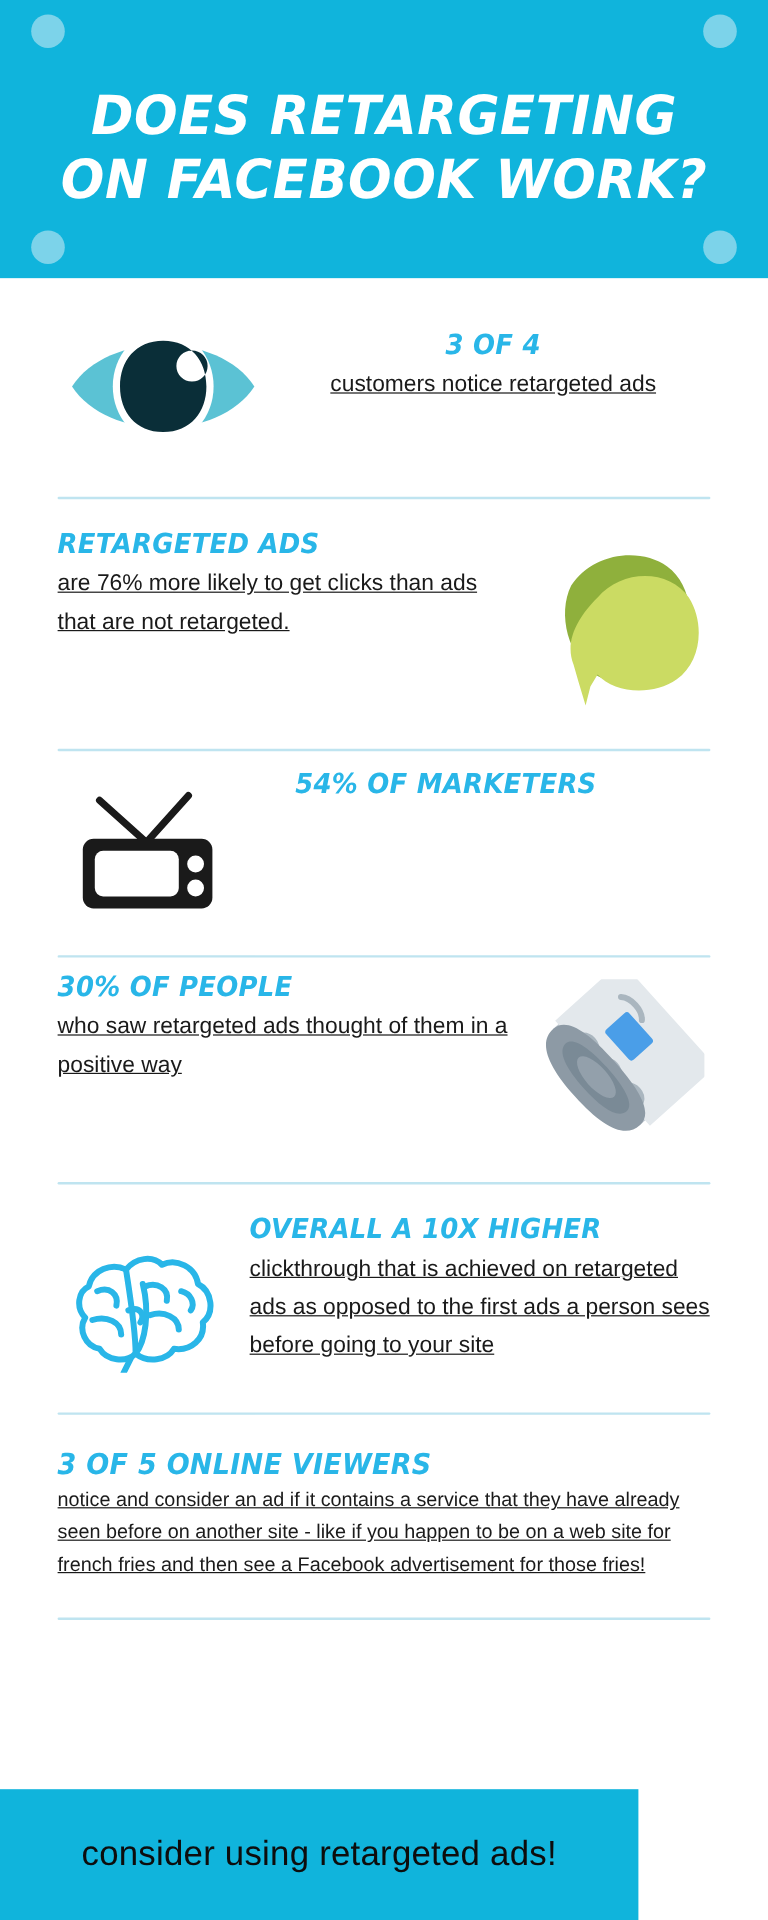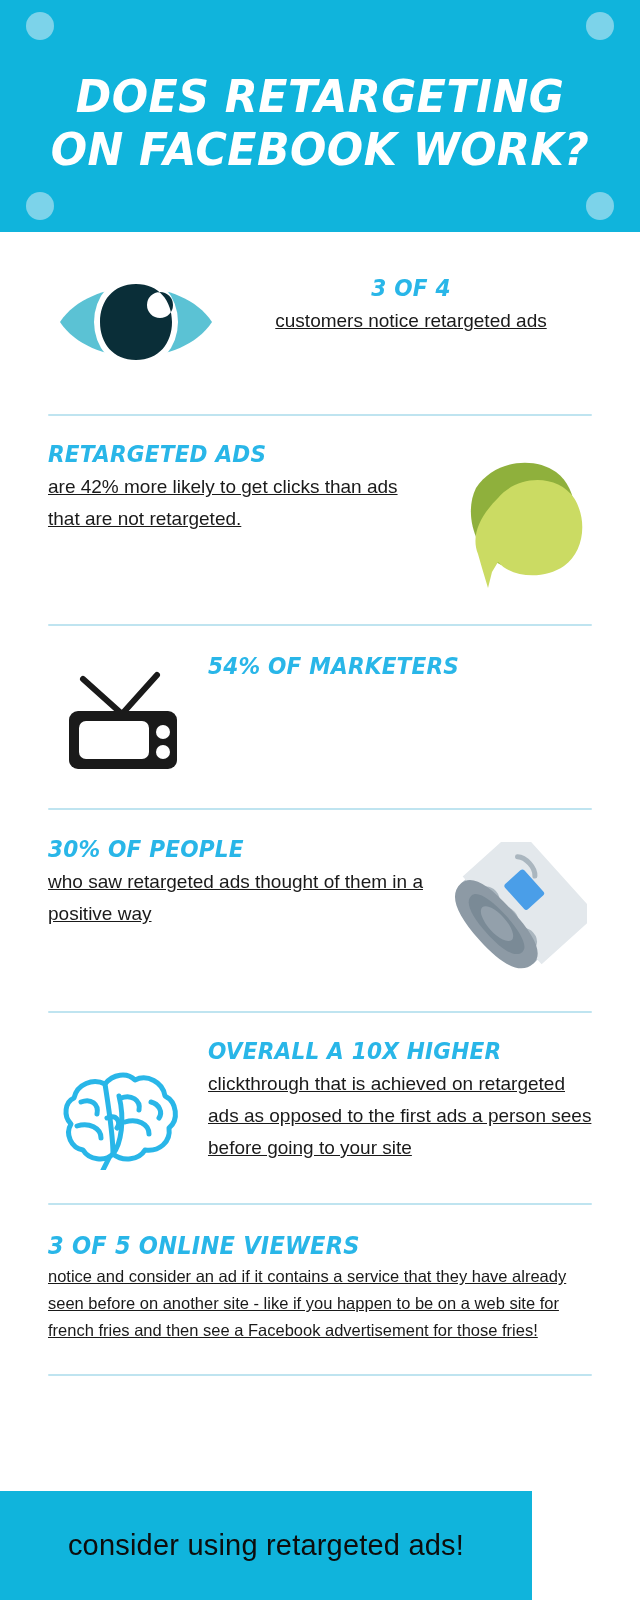--- a/index.html
+++ b/index.html
@@ -120,26 +120,26 @@
   
   .sec-1 { padding-top: 34px; }
   .sec-1 .icon-box { width: 176px; height: 112px; }
   .sec-1 .sec-text { padding-top: 10px; padding-left: 6px; }
 
   
   .sec-2 { padding-top: 26px; }
   .sec-2 .icon-box { width: 152px; height: 148px; margin-left: 6px; margin-top: 4px; }
 
   
-  .sec-3 { padding-top: 28px; }
+  .sec-3 { padding-top: 16px; gap: 38px; }
   .sec-3 .icon-box { width: 152px; height: 110px; margin-top: 12px; }
   .sec-3 .sec-text { padding-left: 8px; }
 
   
-  .sec-4 { padding-top: 27px; }
+  .sec-4 { padding-top: 13px; }
   .sec-4 .icon-box { width: 150px; height: 140px; margin-left: 4px; }
 
   
   .sec-5 { padding-top: 26px; }
   .sec-5 .icon-box { width: 152px; height: 112px; margin-top: 22px; }
   .sec-5 .sec-text { padding-left: 8px; }
 
   
   .sec-6 { padding-top: 28px; display: block; }
   .sec-6 .sec-heading { font-size: 24px; }
@@ -197,21 +197,21 @@
         <div class="sec-heading centered">3 OF 4</div>
         <div class="sec-body centered">customers notice retargeted ads</div>
       </div>
     </div>
 
     <div class="divider" style="margin-top:36px;"></div>
 
     <div class="section sec-2">
       <div class="sec-text">
         <div class="sec-heading">RETARGETED ADS</div>
-        <div class="sec-body">are 42% more likely to get clicks than ads that are not retargeted.</div>
+        <div class="sec-body">are 76% more likely to get clicks than ads that are not retargeted.</div>
       </div>
       <div class="icon-box">
         <svg width="140" height="140" viewBox="0 0 140 140">
           <path d="M30 38 C48 10 88 6 110 22 C132 38 134 74 120 96 C106 118 72 126 50 112 C28 98 18 62 30 38 Z" fill="#8fb03c"></path>
           <path d="M52 48 C72 24 112 24 128 48 C142 70 138 102 118 116 C98 130 66 128 52 112
                    L46 122 L42 138 L36 118 L32 104 C24 84 36 64 52 48 Z" fill="#cbdb63"></path>
         </svg>
       </div>
     </div>
 

